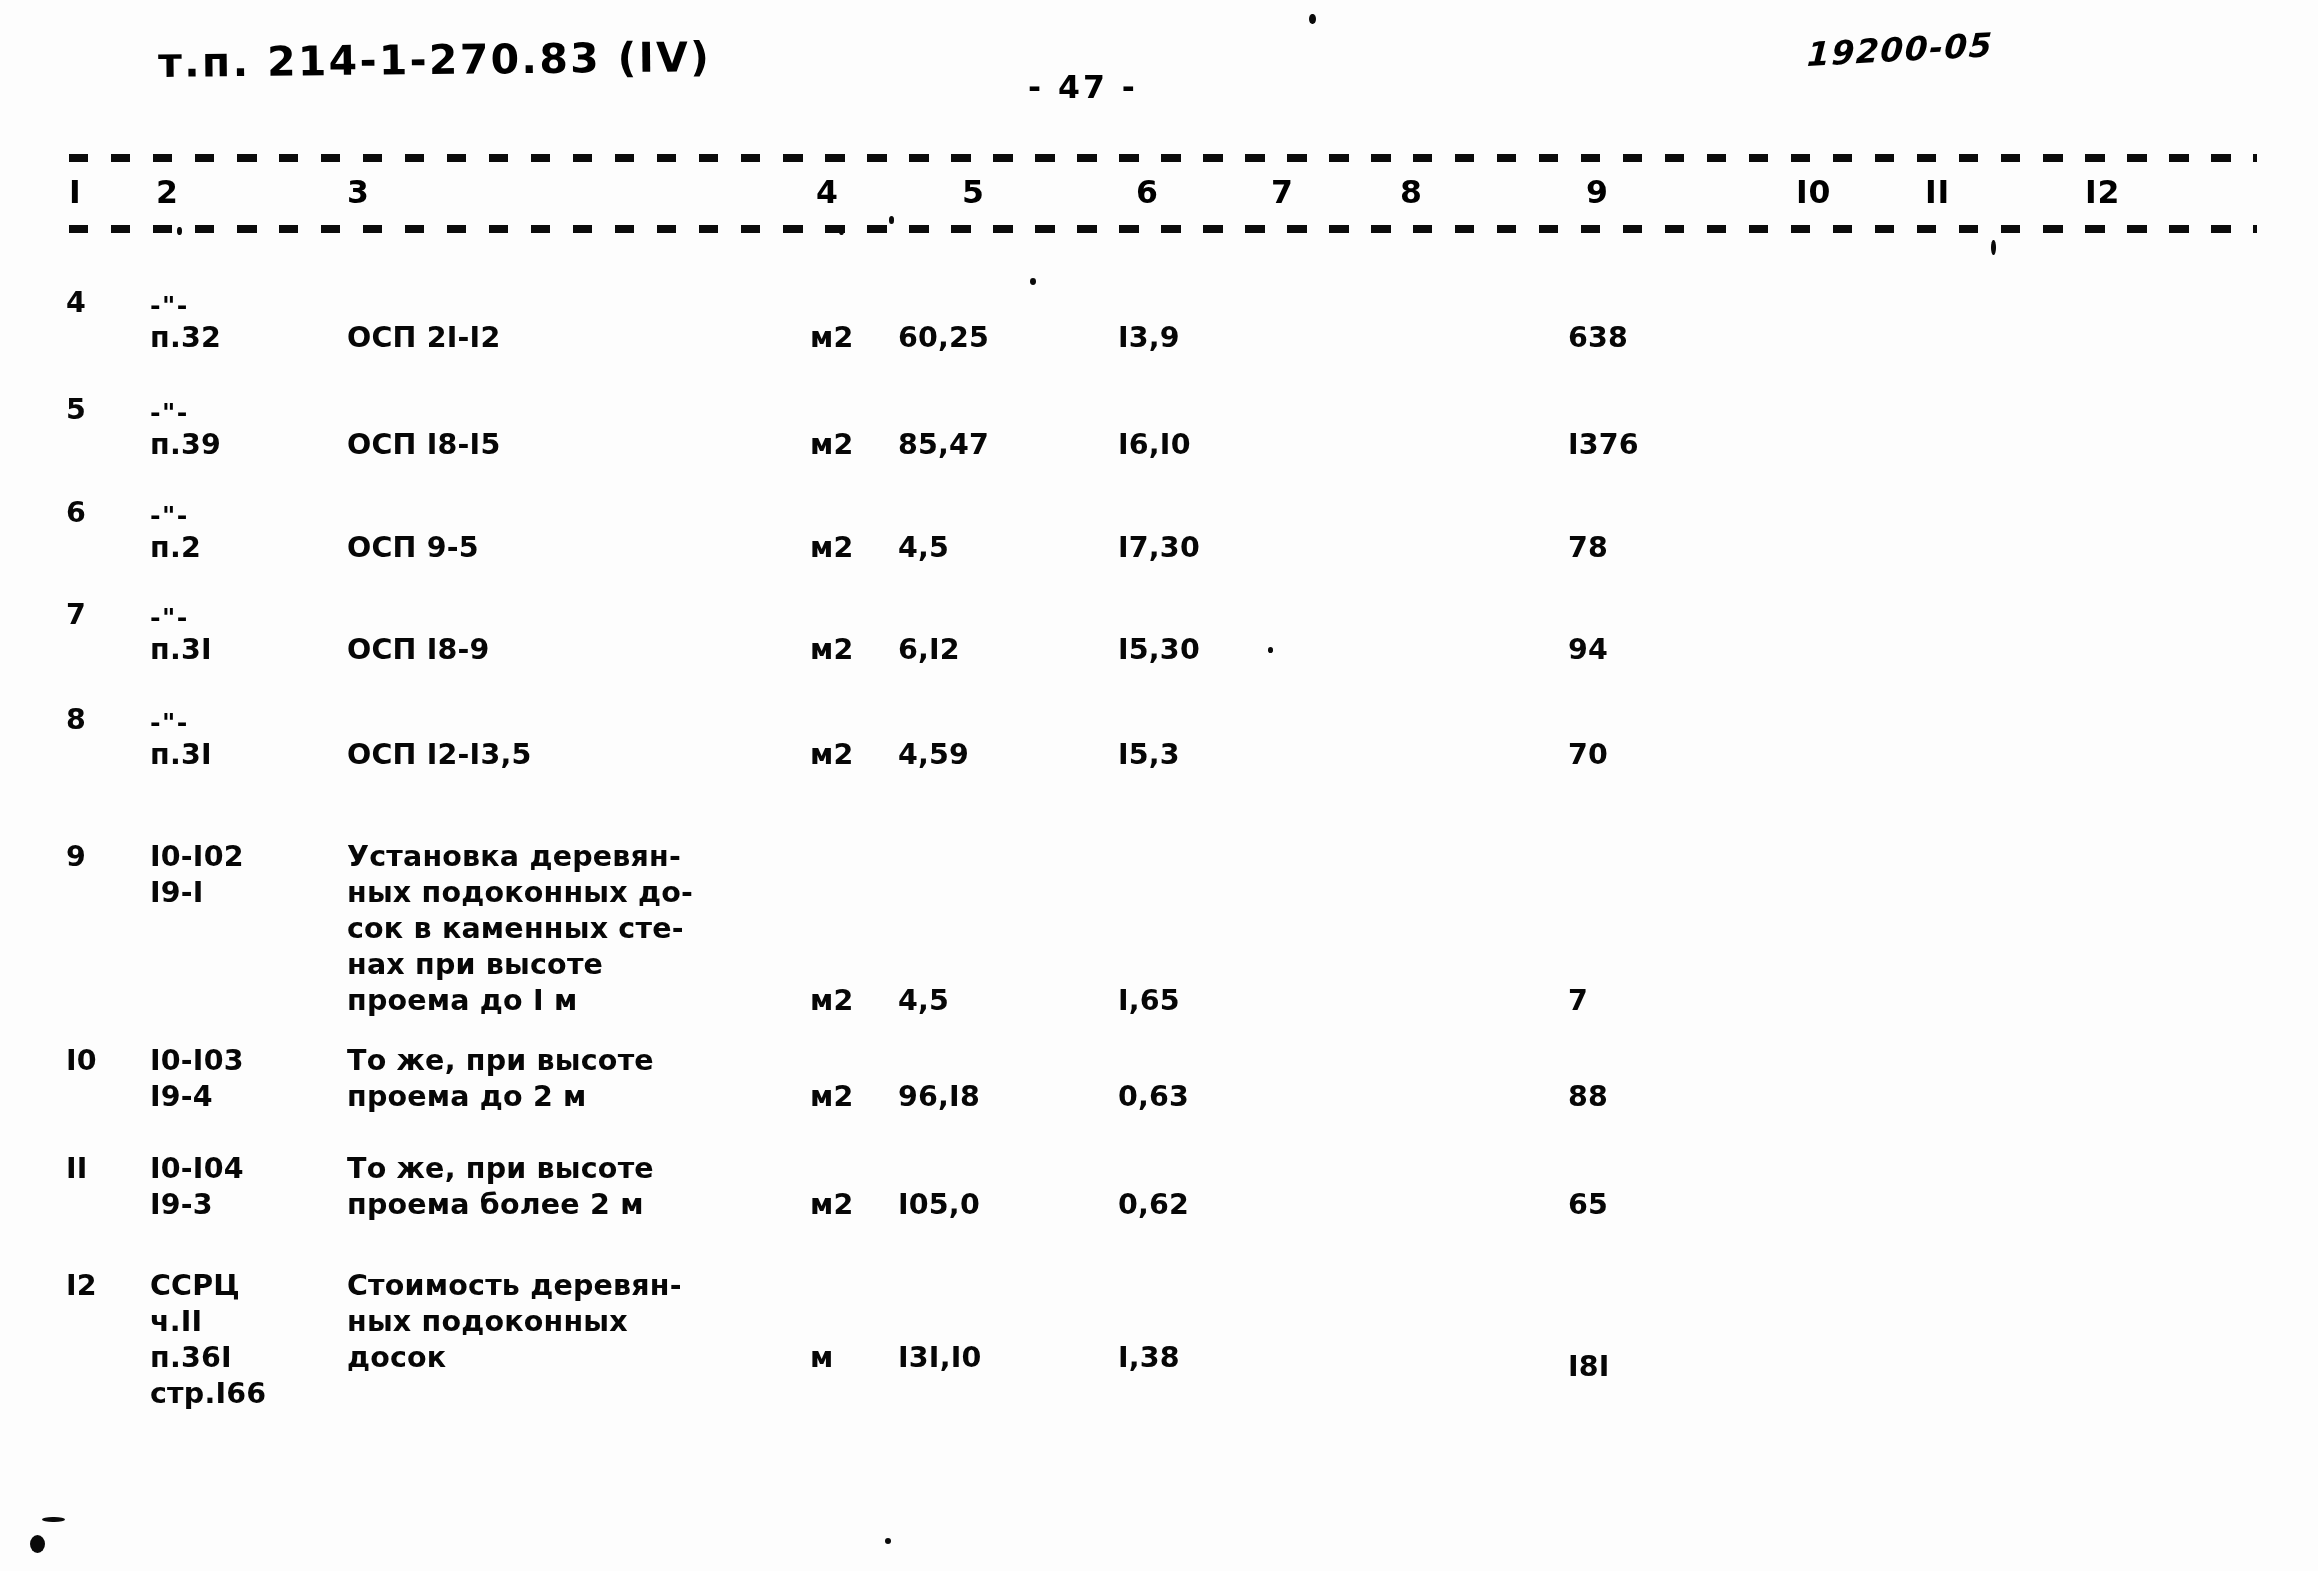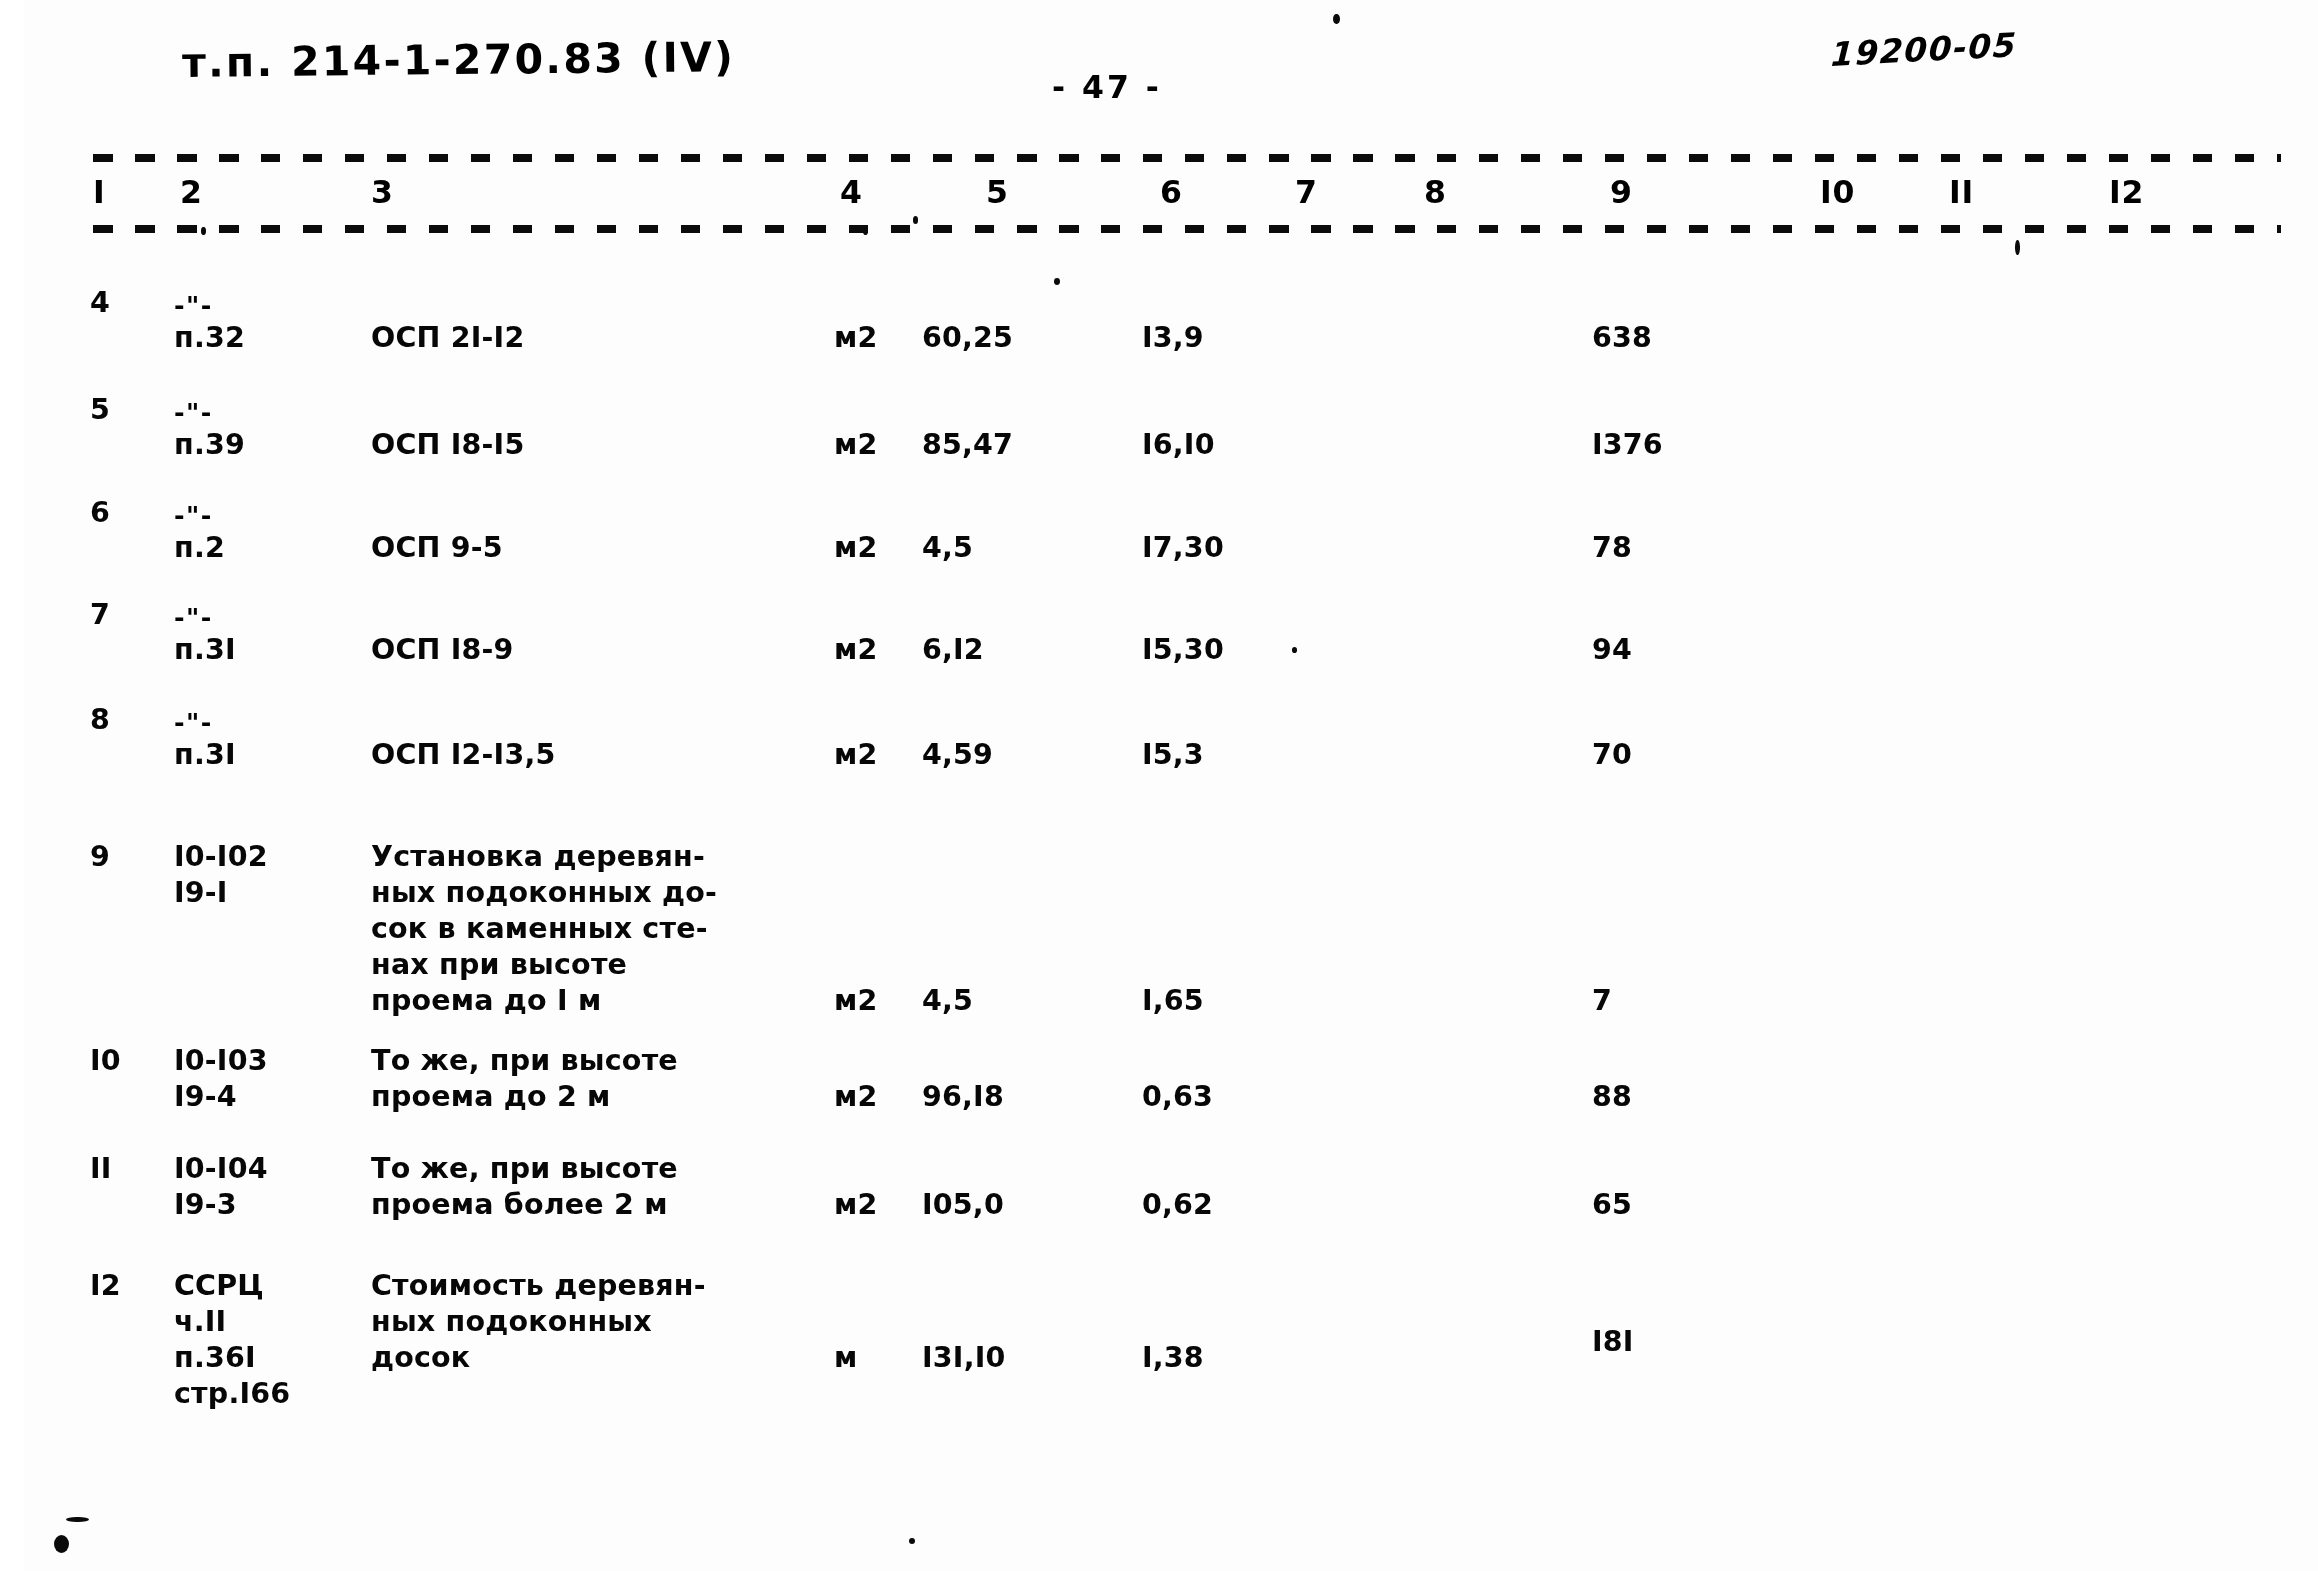--- a/index.html
+++ b/index.html
@@ -14,21 +14,20 @@
     font-family: "Liberation Serif", serif;
     color: #000000;
     overflow: hidden;
   }
 
   
   #page {
     position: absolute;
     inset: 0;
     background: #fdfdfd;
-    margin-left: 24px;
   }
 
   
   .speckle {
     position: absolute;
     background: #0a0a0a;
     border-radius: 50%;
   }
 
   
@@ -251,21 +250,21 @@
     <div class="cell c2" style="top:0">ССРЦ
 ч.II
 п.36I
 стр.I66</div>
     <div class="cell c3" style="top:0">Стоимость деревян-
 ных подоконных
 досок</div>
     <div class="cell c4" style="top:72px">м</div>
     <div class="cell c5" style="top:72px">I3I,I0</div>
     <div class="cell c6" style="top:72px">I,38</div>
-    <div class="cell c9" style="top:56px">I8I</div>
+    <div class="cell c9" style="top:81px">I8I</div>
   </div>
 
   <div class="speckle" style="left:1309px; top:13.5px;  width:6.8px;  height:10.5px;"></div>
   <div class="speckle" style="left:1030px; top:278px; width:6px;  height:6.8px;"></div>
   <div class="speckle" style="left:889px; top:216px; width:5.3px;  height:7.5px;"></div>
   <div class="speckle" style="left:1991px; top:240px; width:4.5px;  height:15px;"></div>
   <div class="speckle" style="left:1268px; top:647px; width:5.3px;  height:6px;"></div>
   <div class="speckle" style="left:885px; top:1538px;width:6px;  height:6px;"></div>
   <div class="speckle" style="left:42px;   top:1517px;width:22.5px; height:5.3px;"></div>
   <div class="speckle" style="left:30px;   top:1535px;width:15px; height:18px;"></div>

